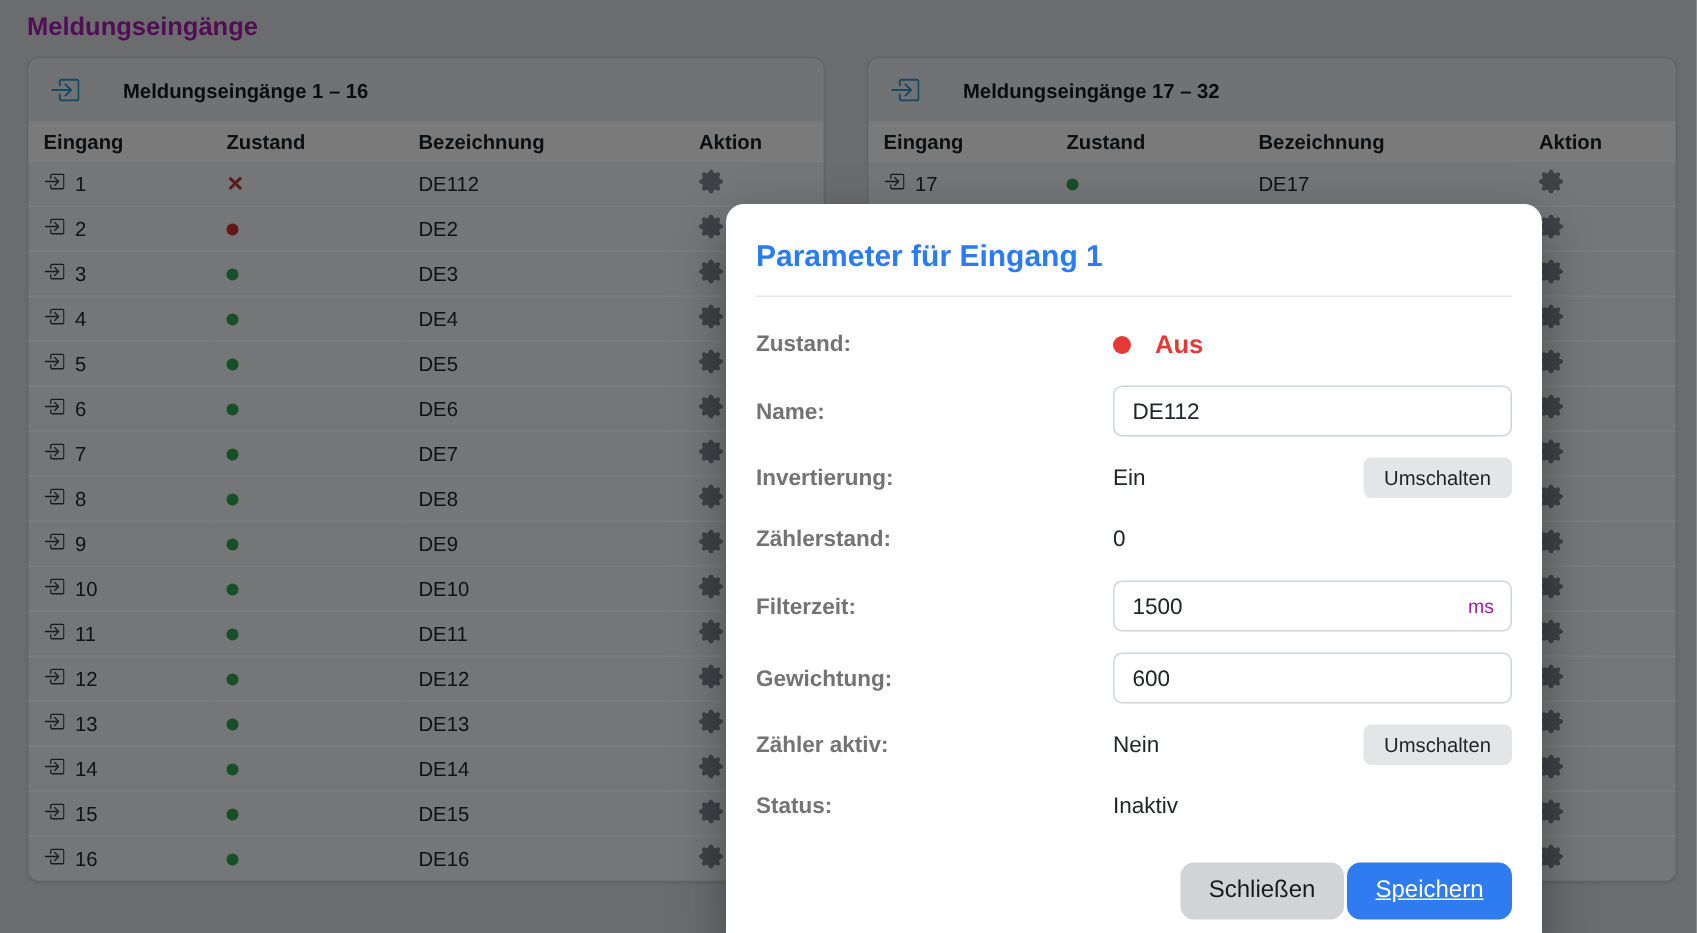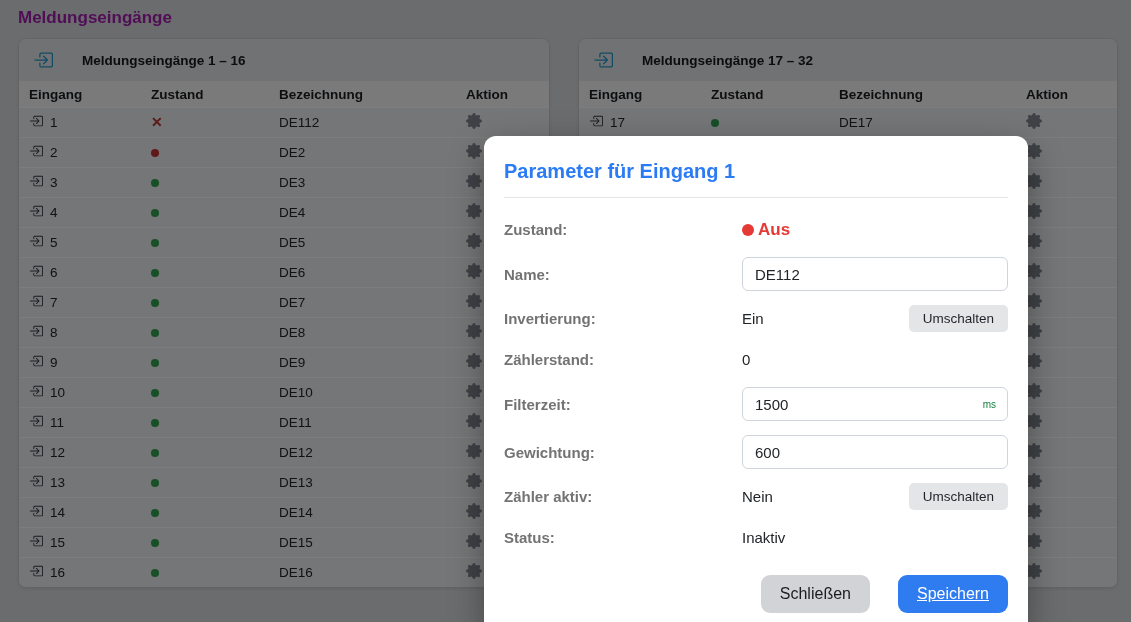--- a/index.html
+++ b/index.html
@@ -55,41 +55,41 @@
   .modal-title{
     margin:4px 0 14px;font-size:20px;font-weight:bold;color:#2b7bf5;
   }
   .modal-divider{border:none;border-top:1px solid #e4e6e8;margin:0 0 18px;}
   .field{
     display:grid;grid-template-columns:238px 1fr;align-items:center;
     margin-bottom:14px;min-height:27px;
   }
   .field-label{font-weight:bold;font-size:15px;color:#737373;}
   .field-value{font-size:15px;color:#212529;}
-  .zustand-value{display:flex;align-items:center;gap:4px;}
+  .zustand-value{display:flex;align-items:center;gap:16px;}
   .red-dot{width:12px;height:12px;border-radius:50%;background:#e53935;}
   .zustand-text{color:#e53935;font-weight:bold;font-size:17px;}
   .text-input{
     width:100%;height:34px;box-sizing:border-box;
     border:1px solid #ced4da;border-radius:6px;padding:0 12px;
     font-size:15px;color:#212529;font-family:"Liberation Sans", sans-serif;
     background:#fff;
   }
   .input-wrap{position:relative;width:100%;}
   .unit-suffix{
     position:absolute;right:12px;top:50%;transform:translateY(-50%);
-    color:#15803d;font-size:10px;pointer-events:none;
+    color:#a21caf;font-size:13px;pointer-events:none;
   }
   .value-with-btn{display:flex;align-items:center;justify-content:space-between;}
   .toggle-btn{
     background:#e4e5e7;border:none;border-radius:5px;height:27px;
     padding:0 14px;font-size:13.5px;color:#1f2328;cursor:pointer;
     font-family:"Liberation Sans", sans-serif;
   }
-  .modal-footer{display:flex;justify-content:flex-end;gap:28px;margin-top:24px;}
+  .modal-footer{display:flex;justify-content:flex-end;gap:2px;margin-top:24px;}
   .btn{
     border:none;border-radius:9px;height:38px;padding:0 19px;
     font-size:16px;cursor:pointer;font-family:"Liberation Sans", sans-serif;
   }
   .btn-close{background:#d2d3d6;color:#191c1f;}
   .btn-save{background:#2f7bf0;color:#ffffff;text-decoration:underline;}
 </style>
 </head>
 <body>
 

